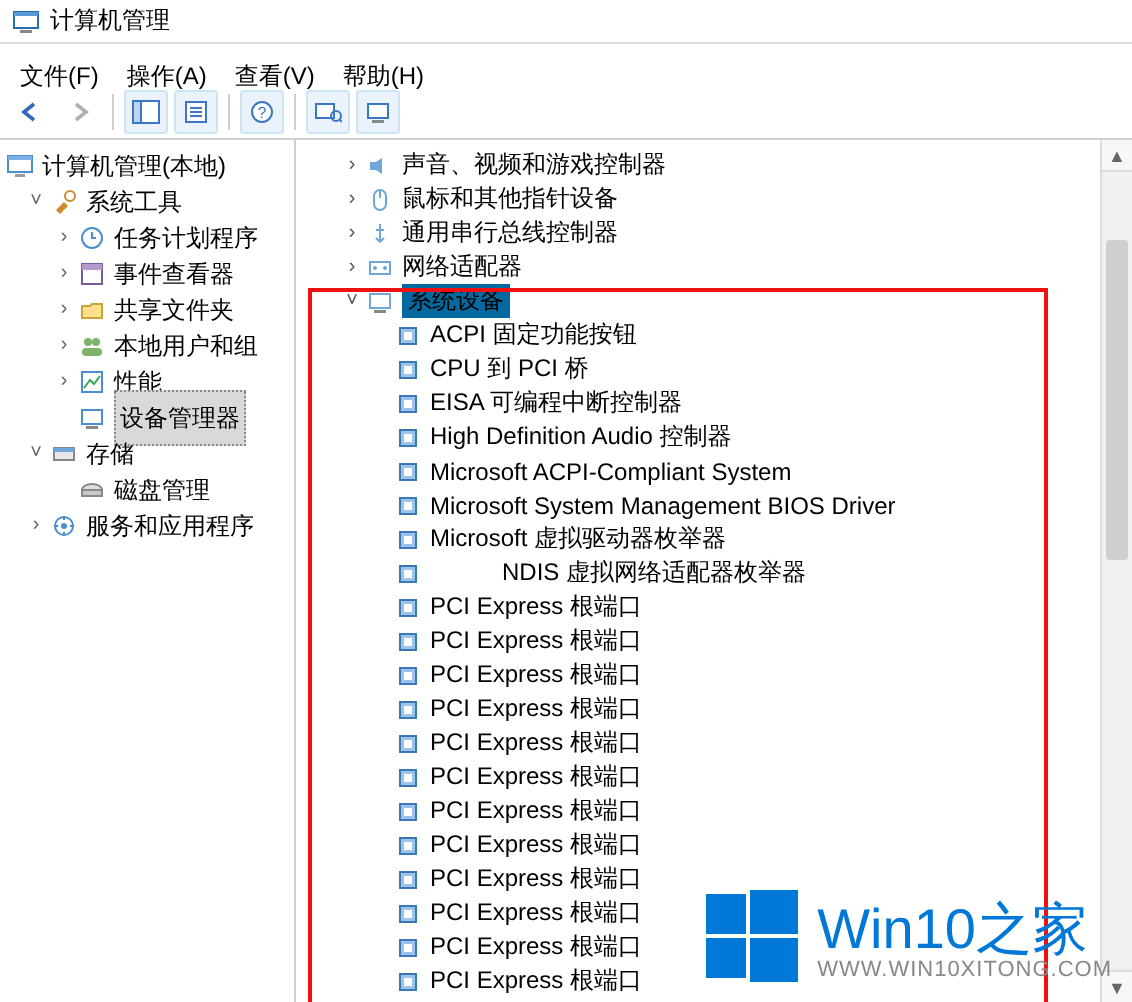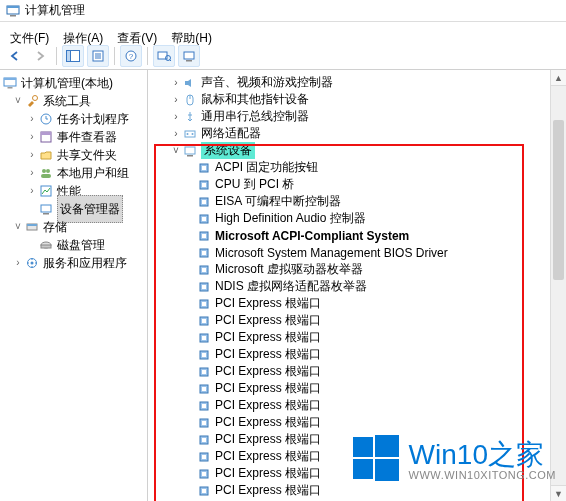--- a/index.html
+++ b/index.html
@@ -108,29 +108,29 @@
   .r-exp {
     width: 12px; display: inline-flex; justify-content: center;
     color: #555; font-size: 10px;
   }
   .hl-box {
     position: absolute;
     border: 2px solid #e11;
     pointer-events: none;
   }
   .hl-label {
-    background: #5eead4;
+    background: #0369a1;
     padding: 0 3px;
     color: #000;
   }
   
   .watermark {
     position: absolute;
     right: 10px;
-    bottom: 20px;
+    bottom: 10px;
     display: flex;
     align-items: flex-end;
     gap: 10px;
     pointer-events: none;
   }
   .wm-text { text-align: left; }
   .wm-big {
     font-size: 28px;
     font-weight: 300;
     color: #0078d7;
@@ -446,21 +446,21 @@
           </div>
           <div class="r-item" style="padding-left: 44px;">
             <span class="node-icon">
               <svg width="12" height="12" viewBox="0 0 12 12">
                 <rect x="2" y="2" width="8" height="8" fill="#9cc3ea" stroke="#3b78b5"></rect>
                 <rect x="4" y="4" width="4" height="4" fill="#fff"></rect>
               </svg>
             </span>
             <span>High Definition Audio 控制器</span>
           </div>
-          <div class="r-item" style="padding-left: 44px; font-weight: bold;">
+          <div class="r-item" style="padding-left: 44px;">
             <span class="node-icon">
               <svg width="12" height="12" viewBox="0 0 12 12">
                 <rect x="2" y="2" width="8" height="8" fill="#9cc3ea" stroke="#3b78b5"></rect>
                 <rect x="4" y="4" width="4" height="4" fill="#fff"></rect>
               </svg>
             </span>
             <span>Microsoft ACPI-Compliant System</span>
           </div>
           <div class="r-item" style="padding-left: 44px;">
             <span class="node-icon">
@@ -473,21 +473,21 @@
           </div>
           <div class="r-item" style="padding-left: 44px;">
             <span class="node-icon">
               <svg width="12" height="12" viewBox="0 0 12 12">
                 <rect x="2" y="2" width="8" height="8" fill="#9cc3ea" stroke="#3b78b5"></rect>
                 <rect x="4" y="4" width="4" height="4" fill="#fff"></rect>
               </svg>
             </span>
             <span>Microsoft 虚拟驱动器枚举器</span>
           </div>
-          <div class="r-item" style="padding-left: 44px;">
+          <div class="r-item" style="padding-left: 44px; gap: 36px;">
             <span class="node-icon">
               <svg width="12" height="12" viewBox="0 0 12 12">
                 <rect x="2" y="2" width="8" height="8" fill="#9cc3ea" stroke="#3b78b5"></rect>
                 <rect x="4" y="4" width="4" height="4" fill="#fff"></rect>
               </svg>
             </span>
             <span>NDIS 虚拟网络适配器枚举器</span>
           </div>
           <div class="r-item" style="padding-left: 44px;">
             <span class="node-icon">

